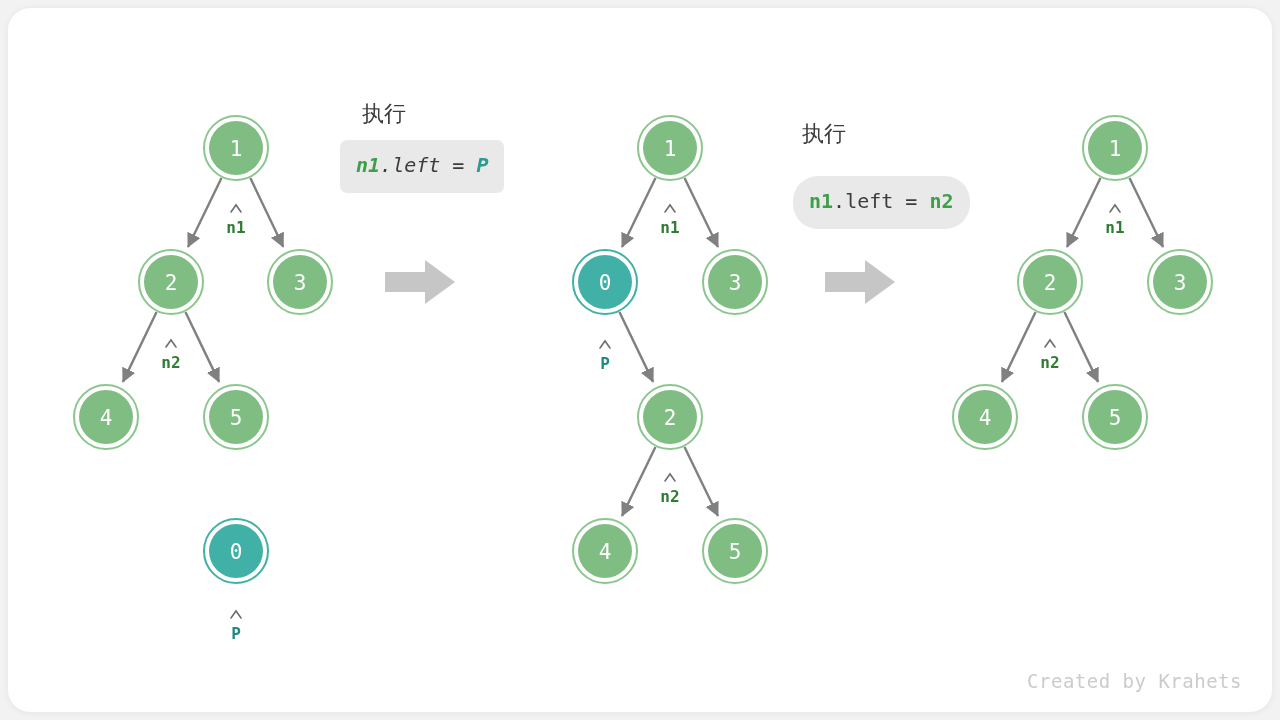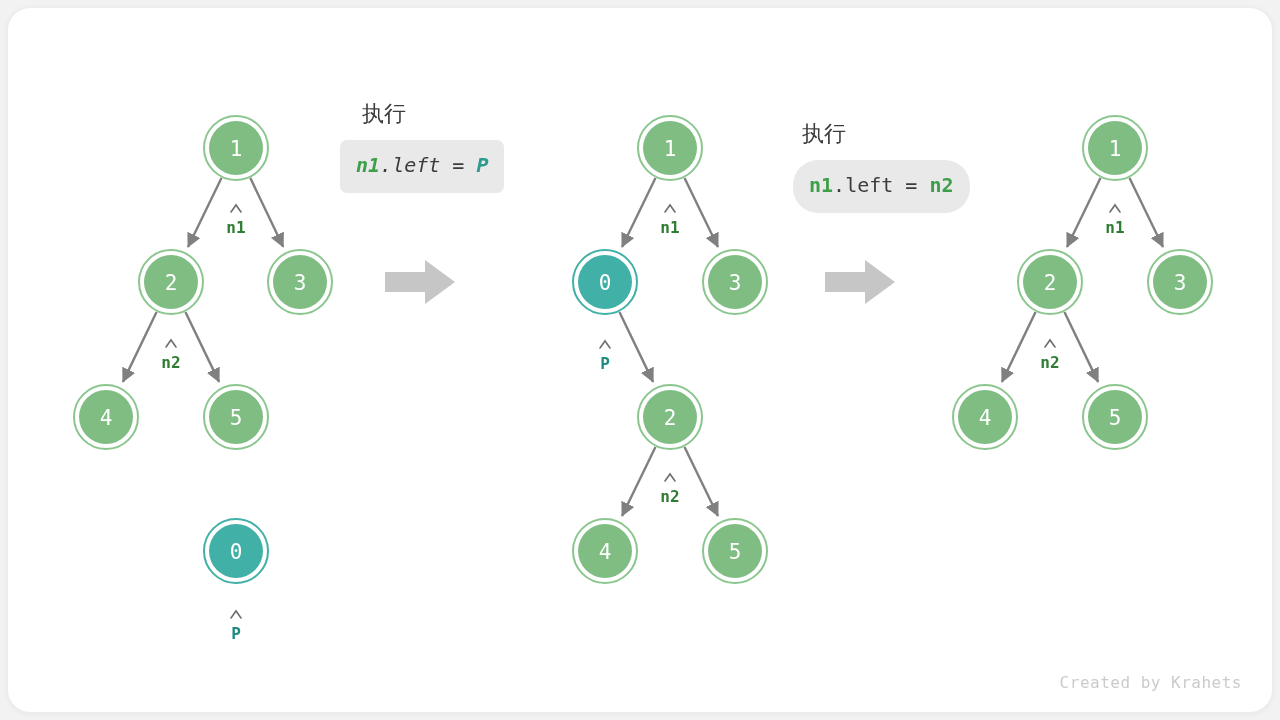--- a/index.html
+++ b/index.html
@@ -99,21 +99,21 @@
     white-space: pre;
   }
   .tok-var  { color: #3e9f4a; font-weight: bold; }
   .tok-ptr  { color: #2e9b8f; font-weight: bold; }
   .tok-plain{ color: #3c3c3c; }
   .credit {
     position: absolute;
     right: 30px;
     bottom: 20px;
     font-family: "DejaVu Sans Mono", "Liberation Mono", monospace;
-    font-size: 16px;
+    font-size: 19px;
     color: #cbcbcb;
     letter-spacing: 0.5px;
   }
 </style>
 </head>
 <body>
 
 <div id="canvas">
   <div id="card">
 
@@ -279,17 +279,17 @@
       <g id="flow-layer">
           <path d="M 377 264 L 417 264 L 417 252 L 447 274 L 417 296 L 417 284 L 377 284 Z" class="big-arrow"></path>
           <path d="M 817 264 L 857 264 L 857 252 L 887 274 L 857 296 L 857 284 L 817 284 Z" class="big-arrow"></path>
         </g>
     </svg>
 
     <div class="step-title" id="step1-title" style="left: 354px; top: 91px;">执行</div>
     <div class="code-box" id="step1-code" style="left: 332px; top: 132px; font-style: italic;"><div><span class="tok-var">n1</span><span class="tok-plain">.left = </span><span class="tok-ptr">P</span></div></div>
 
     <div class="step-title" id="step2-title" style="left: 794px; top: 111px;">执行</div>
-    <div class="code-box" id="step2-code" style="left: 785px; top: 152px; border-radius: 25px;"><div><span class="tok-var">n1</span><span class="tok-plain">.left = </span><span class="tok-var">n2</span></div></div>
+    <div class="code-box" id="step2-code" style="left: 785px; top: 168px; border-radius: 25px;"><div><span class="tok-var">n1</span><span class="tok-plain">.left = </span><span class="tok-var">n2</span></div></div>
 
     <div class="credit">Created by Krahets</div>
   </div>
 </div>
 
 </body></html>

